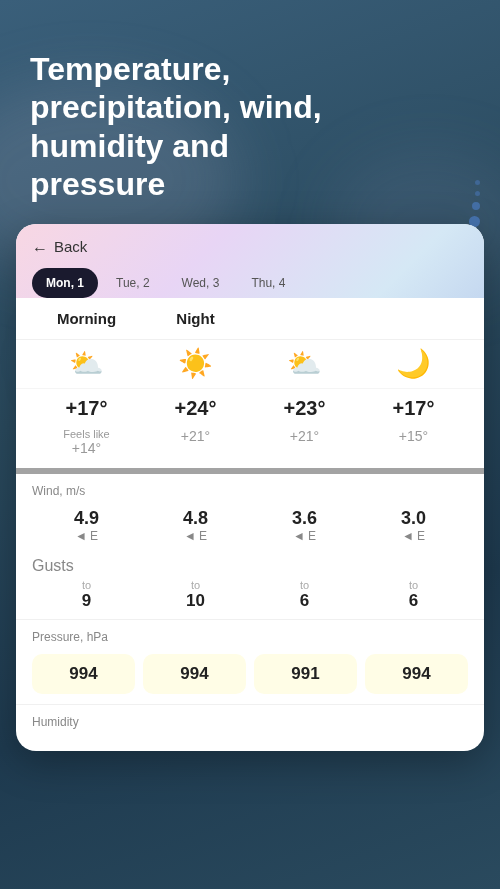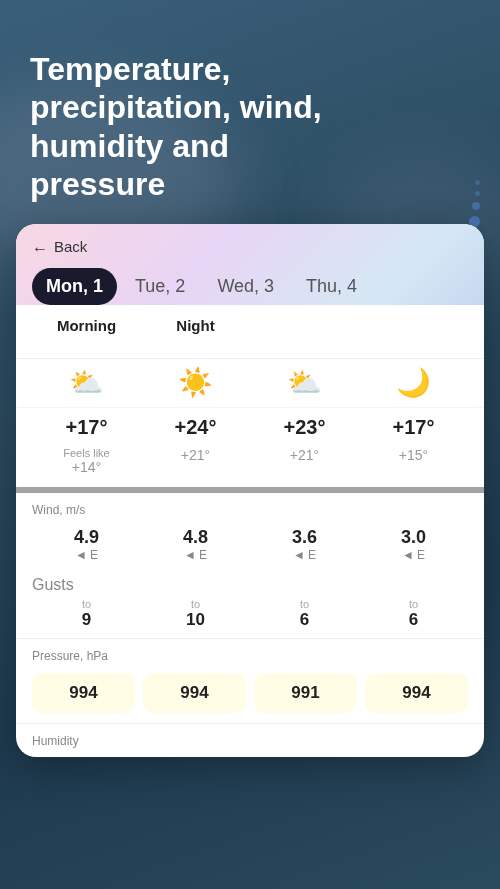--- a/index.html
+++ b/index.html
@@ -86,35 +86,35 @@
     .back-arrow {
       font-size: 16px;
     }
     .day-tabs {
       display: flex;
       gap: 4px;
     }
     .day-tab {
       padding: 8px 14px;
       border-radius: 20px;
-      font-size: 18px;
+      font-size: 12px;
       font-weight: 500;
       color: #555;
       cursor: pointer;
       background: transparent;
     }
     .day-tab.active {
       background: #1a1a2e;
       color: white;
       font-weight: 700;
     }
     .time-header {
       display: grid;
       grid-template-columns: 1fr 1fr 1fr 1fr;
-      padding: 12px 16px 24px 16px;
+      padding: 12px 16px 12px 16px;
       border-bottom: 1px solid #f0f0f0;
     }
     .time-label {
       font-size: 15px;
       font-weight: 600;
       color: #222;
       text-align: center;
     }
     .weather-row {
       display: grid;
@@ -209,21 +209,21 @@
       padding: 10px 0;
     }
     .pressure-val {
       font-size: 17px;
       font-weight: 700;
       color: #222;
     }
     .humidity-label {
       font-size: 12px;
       color: #888;
-      padding: 10px 16px 9px 16px;
+      padding: 10px 16px 22px 16px;
     }
     .feels-like-block {
       padding: 0 16px 12px 16px;
       border-bottom: 6px solid #a3a3a3;
     }
     .feels-grid {
       display: grid;
       grid-template-columns: 1fr 1fr 1fr 1fr;
     }
     .feels-grid-cell {

